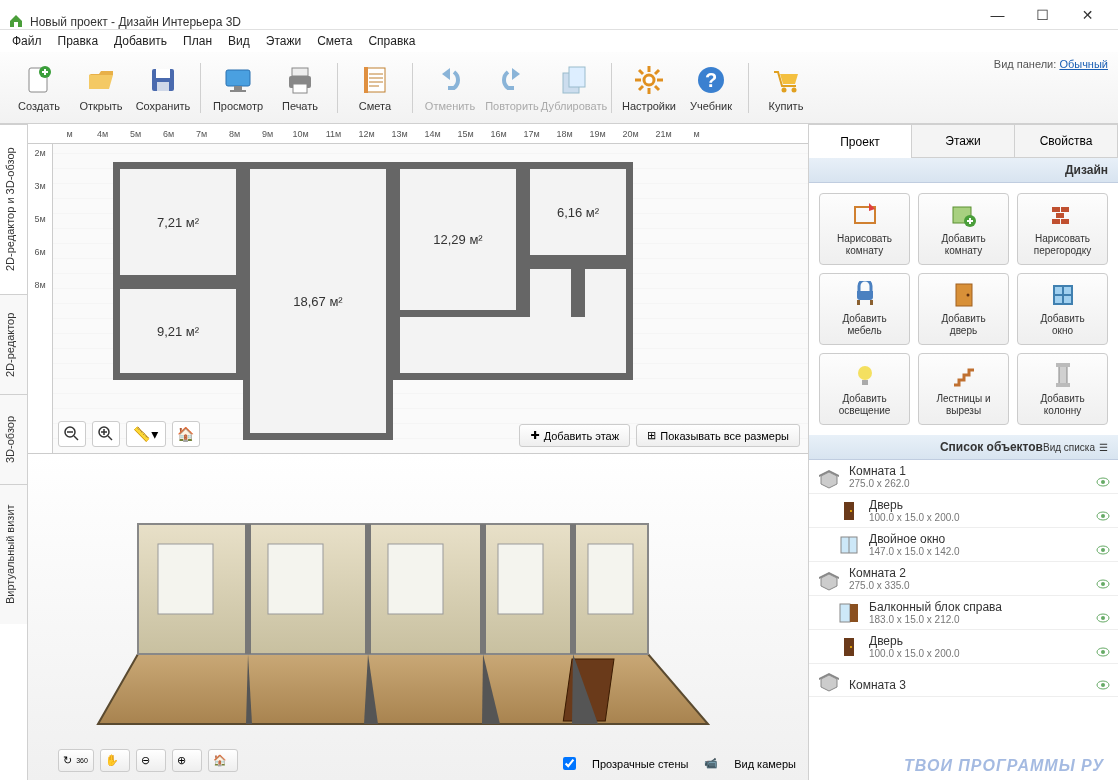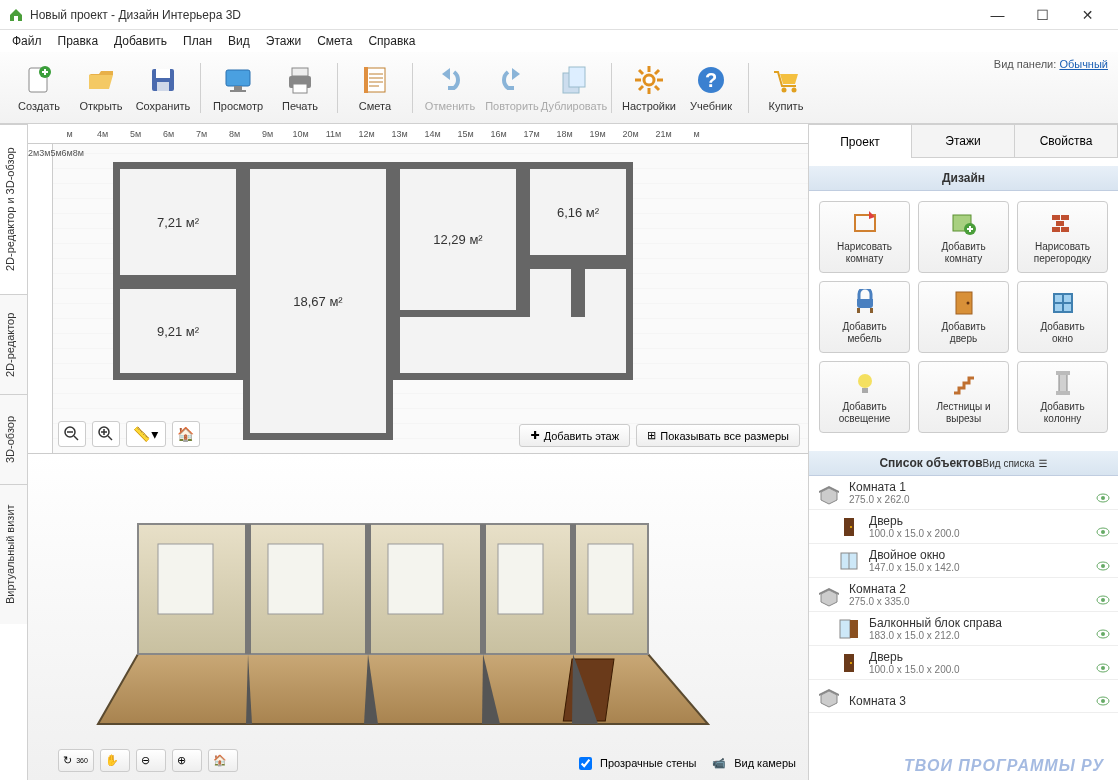--- a/index.html
+++ b/index.html
@@ -1,17 +1,17 @@
 <!DOCTYPE html>
 <html><head>
 <meta charset="utf-8">
 <style>
 * { margin: 0; padding: 0; box-sizing: border-box; font-family: "Segoe UI", Tahoma, sans-serif; }
 body { width: 1118px; height: 781px; background: #fff; overflow: hidden; position: relative; }
-.titlebar { height: 30px; display: flex; align-items: center; padding: 0 8px; background: #fff; border-bottom: 1px solid #e0e0e0; }
+.titlebar { height: 30px; display: flex; align-items: flex-end; padding: 0 8px; background: #fff; border-bottom: 1px solid #e0e0e0; }
 .titlebar .logo { width: 16px; height: 16px; margin-right: 6px; }
 .titlebar .title { font-size: 12px; color: #333; flex: 1; }
 .titlebar .winctl { display: flex; gap: 0; }
 .titlebar .winctl div { width: 45px; height: 28px; display: flex; align-items: center; justify-content: center; font-size: 14px; color: #333; cursor: pointer; }
 .menubar { height: 22px; display: flex; align-items: center; padding: 0 6px; gap: 4px; font-size: 12px; color: #222; }
 .menubar span { padding: 2px 6px; cursor: pointer; }
 .toolbar { height: 72px; display: flex; align-items: center; padding: 4px 8px; border-bottom: 1px solid #d0d0d0; background: linear-gradient(#fdfdfd,#f2f2f2); position: relative; }
 .tbtn { display: flex; flex-direction: column; align-items: center; justify-content: center; width: 62px; height: 62px; font-size: 11px; color: #333; cursor: pointer; border-radius: 3px; }
 .tbtn.disabled { color: #aaa; }
 .tbtn .ic { width: 32px; height: 32px; margin-bottom: 4px; display:flex;align-items:center;justify-content:center; }
@@ -19,38 +19,38 @@
 .panel-mode { position: absolute; right: 10px; top: 6px; font-size: 11px; color: #555; }
 .panel-mode a { color: #1a5fb4; text-decoration: underline; }
 .workarea { display: flex; height: 656px; }
 .side-tabs { width: 28px; display: flex; flex-direction: column; border-right: 1px solid #d0d0d0; }
 .side-tab { flex: none; writing-mode: vertical-rl; transform: rotate(180deg); font-size: 11px; color: #333; padding: 10px 4px; border-bottom: 1px solid #d0d0d0; cursor: pointer; text-align: center; background: #f8f8f8; }
 .side-tab.active { background: #fff; }
 .canvas-col { flex: 1; display: flex; flex-direction: column; background: #f5f5f5; position: relative; }
 .ruler-h { height: 20px; display: flex; align-items: center; font-size: 9px; color: #555; background: #fff; border-bottom: 1px solid #ccc; padding-left: 25px; }
 .ruler-h span { width: 33px; text-align: center; }
 .plan2d { height: 310px; position: relative; background: repeating-linear-gradient(0deg,#fafafa,#fafafa 14px,#f0f0f0 15px), repeating-linear-gradient(90deg,#fafafa,#fafafa 14px,#f0f0f0 15px); border-bottom: 1px solid #ccc; display:flex; }
-.ruler-v { width: 25px; background: #fff; border-right: 1px solid #ccc; display: flex; flex-direction: row; font-size: 9px; color: #555; padding-top: 4px; }
+.ruler-v { width: 25px; background: #fff; border-right: 1px solid #ccc; display: flex; flex-direction: column; font-size: 9px; color: #555; padding-top: 4px; }
 .ruler-v span { height: 33px; text-align: center; }
 .floorplan { position: relative; margin: 18px 0 0 60px; width: 530px; height: 230px; }
 .room { position: absolute; border: 7px solid #666; background: #f3f3f3; display:flex; align-items:center; justify-content:center; font-size: 13px; color:#333; }
 .plan-tools { position: absolute; bottom: 6px; left: 30px; display: flex; gap: 6px; align-items:center; }
 .plan-tools .pb { width: 28px; height: 26px; border: 1px solid #ccc; background: #fff; border-radius: 3px; display:flex;align-items:center;justify-content:center; cursor:pointer; font-size:14px; }
 .plan-btns { position: absolute; bottom: 6px; right: 8px; display: flex; gap: 6px; }
 .plan-btn { border: 1px solid #ccc; background: linear-gradient(#fff,#eee); padding: 4px 10px; font-size: 11px; border-radius: 3px; cursor:pointer; display:flex; align-items:center; gap:4px; }
 .view3d { flex: 1; position: relative; background: linear-gradient(#fff,#f0f0f0); }
 .iso { position: absolute; left: 60px; top: 20px; width: 640px; height: 280px; }
 .view3d-tools { position: absolute; bottom: 8px; left: 30px; display: flex; gap: 6px; }
 .view3d-opts { position: absolute; bottom: 10px; right: 12px; display: flex; gap: 16px; font-size: 11px; align-items:center; }
-.view3d-opts label { display:flex; gap:8px; }
+.view3d-opts label { display:flex; align-items:center; gap:16px; }
 .right-panel { width: 310px; border-left: 1px solid #d0d0d0; display: flex; flex-direction: column; background: #fff; }
 .rp-tabs { display: flex; height: 34px; }
 .rp-tab { flex: 1; display:flex; align-items:center; justify-content:center; font-size: 12px; border: 1px solid #d0d0d0; border-left:none; cursor:pointer; background:#f4f4f4; }
 .rp-tab.active { background: #fff; border-bottom: none; font-weight: 500; }
-.rp-section { background: linear-gradient(#e8f0f8,#d8e4f0); padding: 5px 10px; font-size: 12px; font-weight: bold; color: #333; border-bottom: 1px solid #c0cde0; display:flex; justify-content:center; align-items:center;margin-top:8px;}
+.rp-section { background: linear-gradient(#e8f0f8,#d8e4f0); padding: 5px 10px; font-size: 12px; font-weight: bold; color: #333; border-bottom: 1px solid #c0cde0; display:flex; justify-content:flex-end; align-items:center;}
 .design-grid { display: grid; grid-template-columns: repeat(3, 1fr); gap: 8px; padding: 10px; }
 .dg-btn { border: 1px solid #ccc; border-radius: 4px; background: linear-gradient(#fdfdfd,#efefef); height: 72px; display: flex; flex-direction: column; align-items: center; justify-content: center; font-size: 10px; color: #333; cursor:pointer; text-align:center; padding: 4px; line-height:1.2; }
 .dg-btn .ic { width: 28px; height: 28px; margin-bottom: 4px; }
 .obj-list { flex: 1; overflow-y: auto; }
 .obj-item { display: flex; align-items: flex-end; padding: 4px 8px; border-bottom: 1px solid #eee; font-size: 11px; color: #333; gap: 8px; }
 .obj-item .oic { width: 24px; height: 24px; flex:none; }
 .obj-item .oinfo { flex: 1; }
 .obj-item .oname { font-size: 12px; }
 .obj-item .odim { font-size: 10px; color: #777; }
 .obj-item .eye { width: 14px; height: 14px; color: #6a6; }

